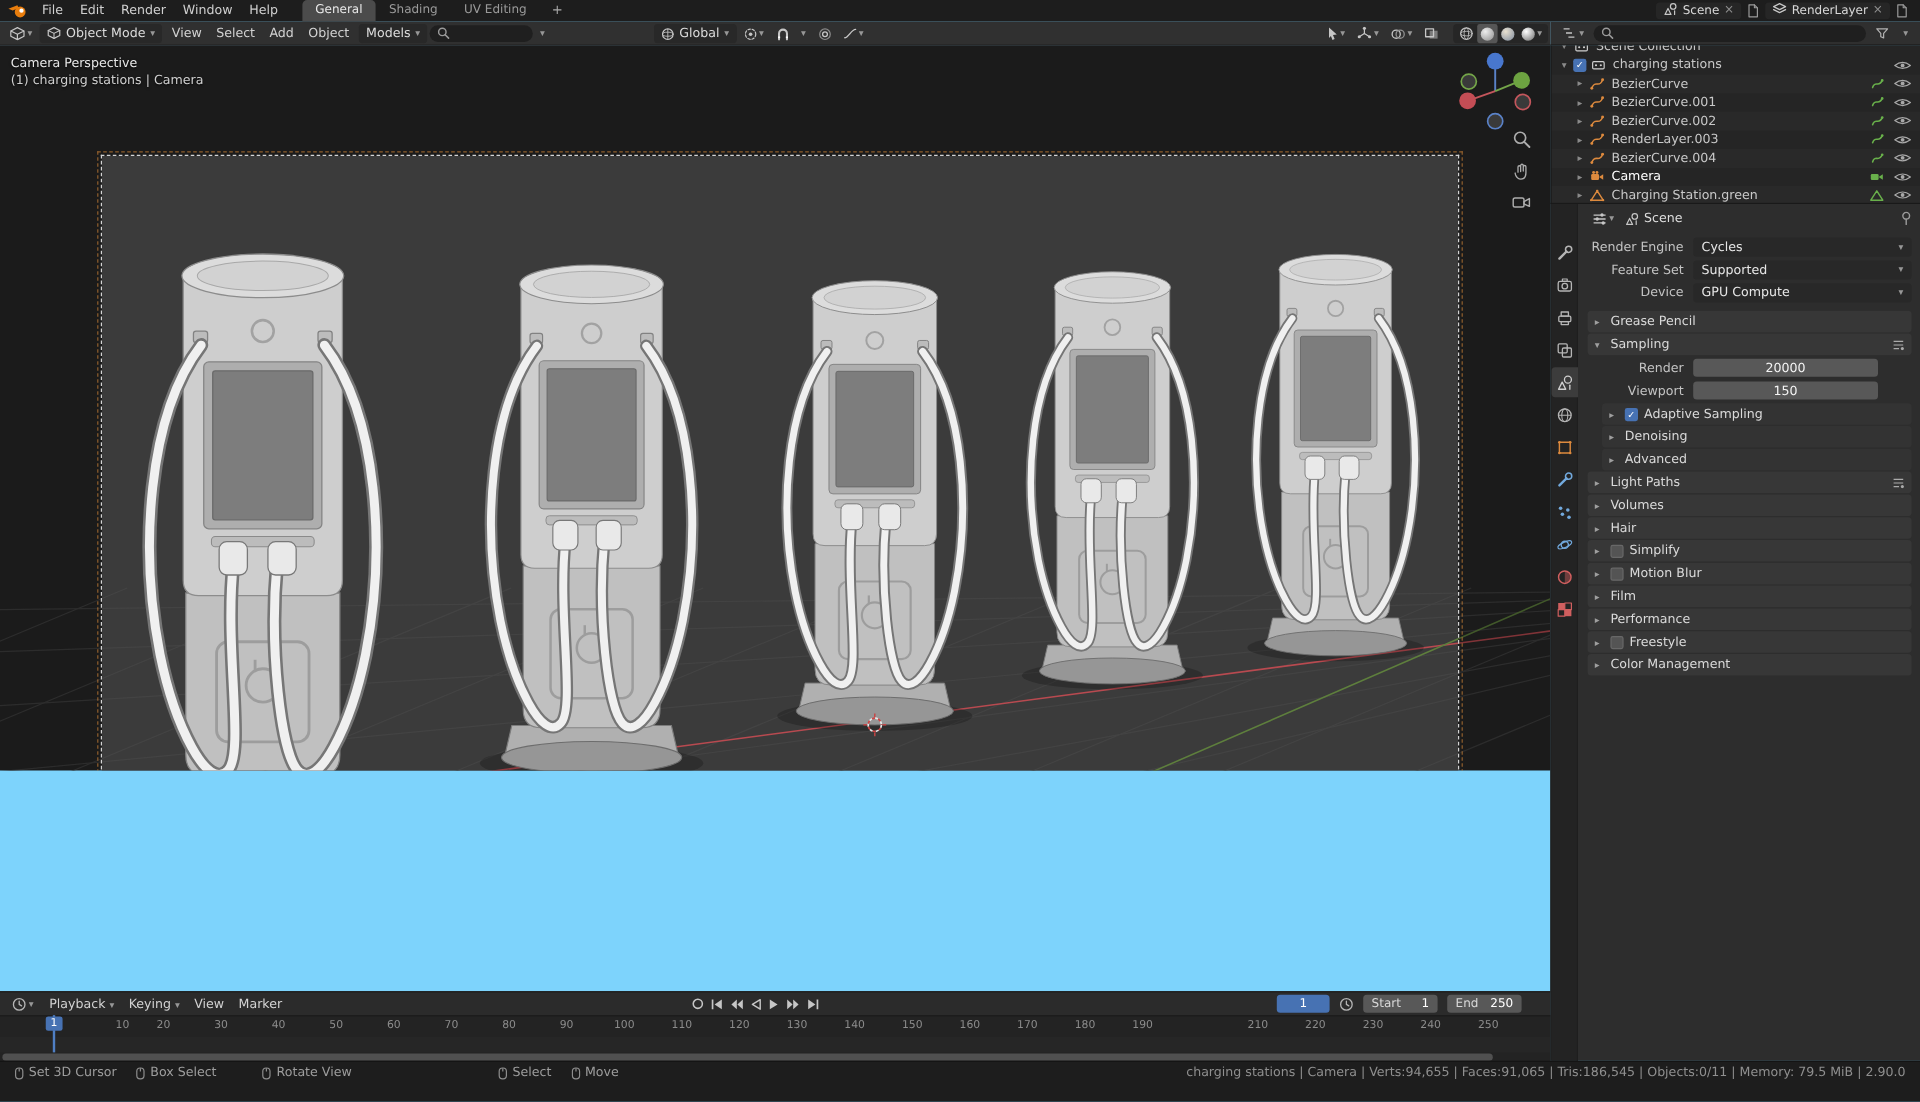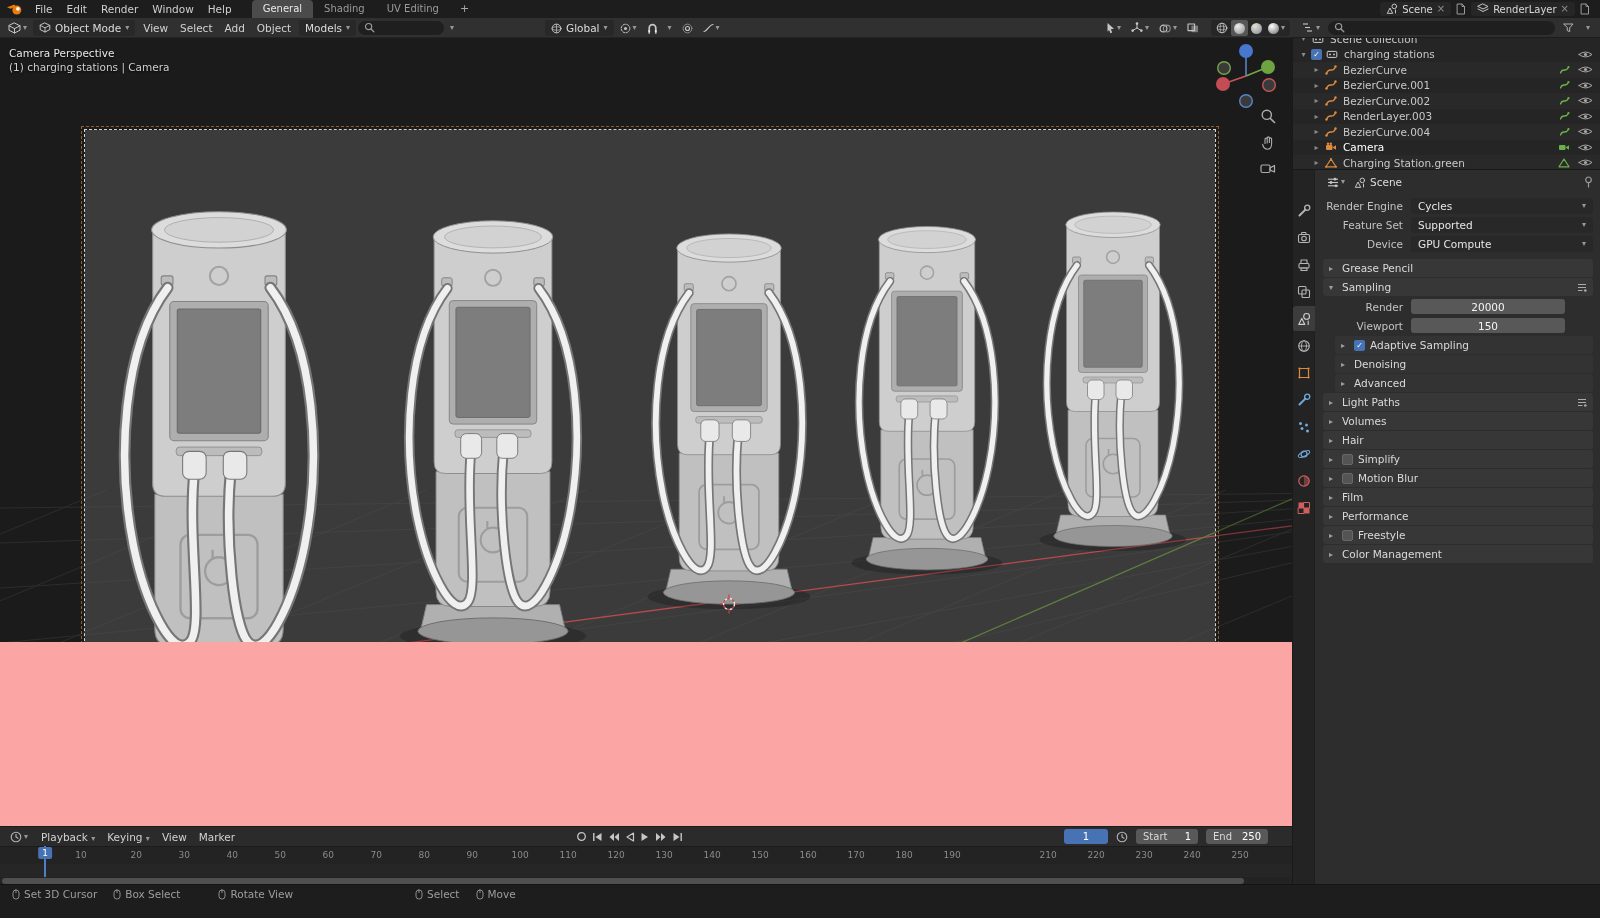--- a/index.html
+++ b/index.html
@@ -1,17 +1,17 @@
 <!DOCTYPE html>
 <html><head>
 <meta charset="utf-8">
 <style>
 *{margin:0;padding:0;box-sizing:border-box;font-family:"DejaVu Sans","Liberation Sans",sans-serif;}
 html,body{background:#141414;}
-#app{position:relative;width:1600px;height:918px;background:#fca5a5;overflow:hidden;font-size:11px;color:#cdcdcd;}
+#app{position:relative;width:1600px;height:918px;background:#7dd3fc;overflow:hidden;font-size:11px;color:#cdcdcd;}
 .caret{font-size:8px;color:#979797;line-height:1;}
 
 #topbar{position:absolute;left:0;top:0;width:1600px;height:18px;background:#1d1d1d;display:flex;align-items:center;padding:0 6px;gap:1px;}
 .tb-logo{display:flex;align-items:center;margin-right:4px;}
 #topbar-menus{display:flex;}
 .menu-item{padding:0 7px;line-height:18px;color:#cfcfcf;font-size:10.5px;}
 #ws-tabs{display:flex;margin-left:12px;height:18px;}
 .ws-tab{padding:0 11px;line-height:18px;font-size:10px;color:#9a9a9a;border-radius:4px 4px 0 0;}
 .ws-tab.active{background:#4b4b4b;color:#e9e9e9;}
 .ws-add{color:#a8a8a8;padding:0 9px;line-height:18px;}
@@ -503,21 +503,21 @@
             <span>Start</span>
             <span class="val">1</span>
           </span>
         <span class="tlfield" style="width:62px">
             <span>End</span>
             <span class="val">250</span>
           </span>
       </div>
     </div>
     <div id="ruler">
-        <span class="tick" style="left: 81px; text-align: right;">10</span>
+        <span class="tick" style="left: 102px; text-align: right;">10</span>
         <span class="tick" style="left: 136.2px;">20</span>
         <span class="tick" style="left: 184.2px;">30</span>
         <span class="tick" style="left: 232.2px;">40</span>
         <span class="tick" style="left: 280.2px;">50</span>
         <span class="tick" style="left: 328.2px;">60</span>
         <span class="tick" style="left: 376.2px;">70</span>
         <span class="tick" style="left: 424.2px;">80</span>
         <span class="tick" style="left: 472.2px;">90</span>
         <span class="tick" style="left: 520.2px;">100</span>
         <span class="tick" style="left: 568.2px;">110</span>
@@ -1056,15 +1056,16 @@
         <span class="hint">
           <span style="display:flex">
             <svg width="8" height="11" viewBox="0 0 8 11">
               <rect x="1" y="1" width="6" height="9" rx="2.8" fill="none" stroke="#8e8e8e" stroke-width="1" stroke-linecap="round" stroke-linejoin="round"></rect>
               <line x1="4" y1="1.2" x2="4" y2="4" stroke="#8e8e8e"></line>
             </svg>
           </span>
           <span>Move</span>
         </span>
       </div>
+    <span id="status-info">charging stations | Camera | Verts:94,655 | Faces:91,065 | Tris:186,545 | Objects:0/11 | Memory: 79.5 MiB | 2.90.0</span>
   </div>
 
 </div>
 
 </body></html>

